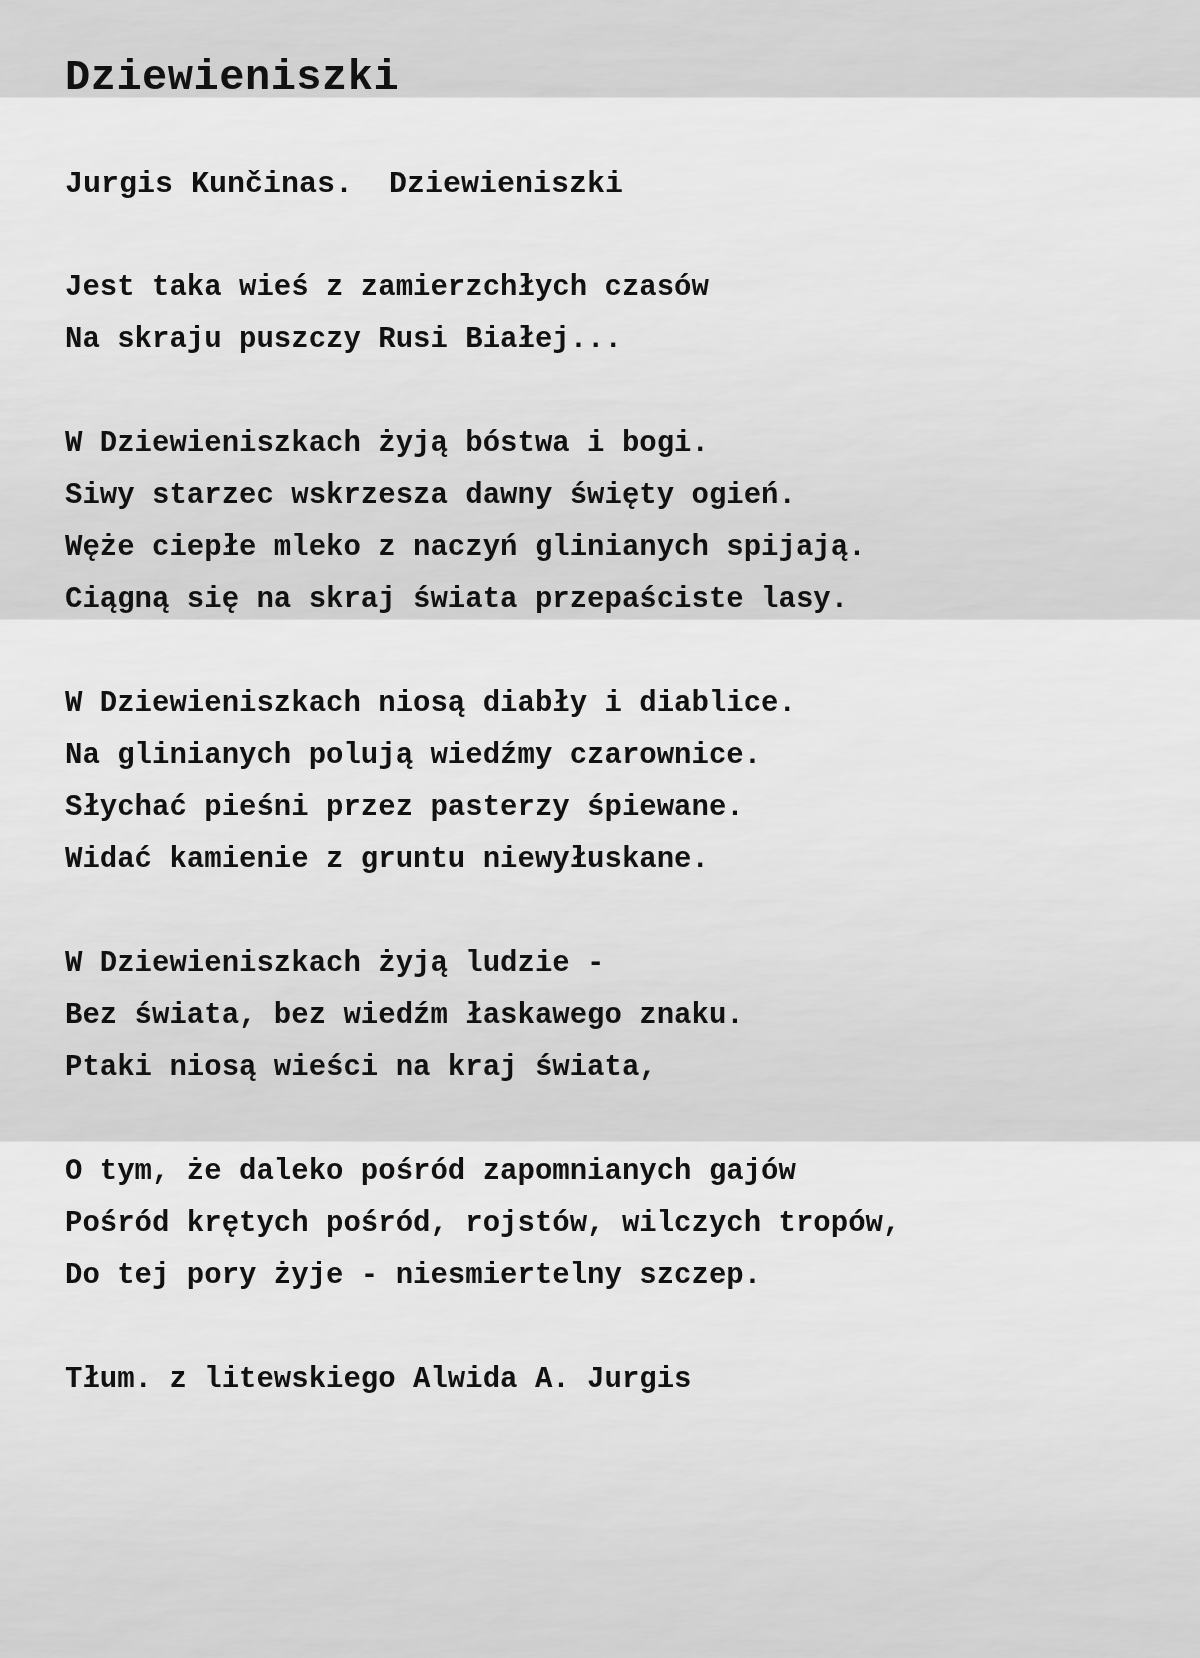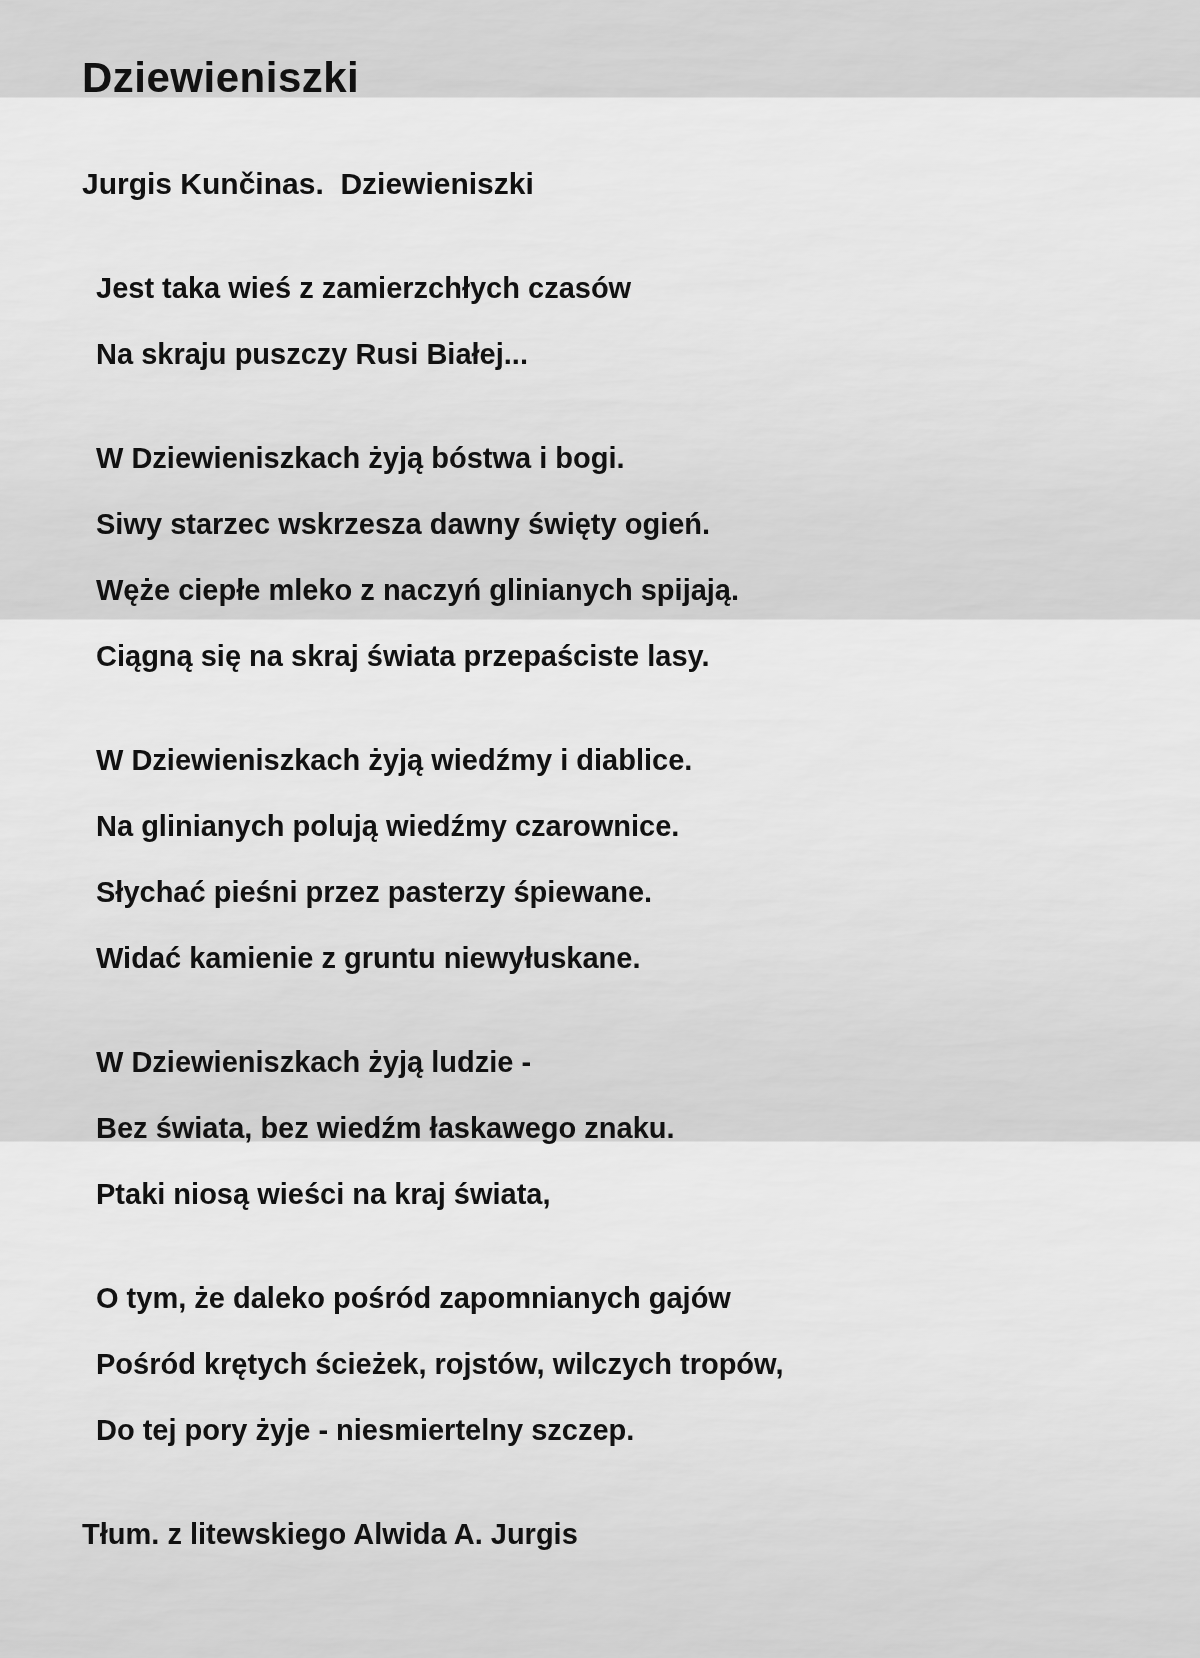--- a/index.html
+++ b/index.html
@@ -38,22 +38,23 @@
       rgba(255, 255, 255, 0.16) 320px,
       rgba(0, 0, 0, 0.01) 430px,
       rgba(0, 0, 0, 0.055) 522px
     );
   }
 
   
   .content {
     position: relative;
     z-index: 2;
-    padding: 52px 60px 0 82px;
+    padding: 52px 60px 0 65px;
     color: #111111;
+    font-family: Liberation Mono, monospace;
   }
   .poem-title {
     font-size: 42px;
     line-height: 52px;
     font-weight: 700;
     margin: 0 0 54px 0;
     letter-spacing: 0.5px;
   }
   .poem-heading {
     font-size: 30px;
@@ -62,21 +63,21 @@
     margin: 0 0 52px 0;
     white-space: pre-wrap;
   }
   .stanza {
     margin: 0 0 52px 0;
   }
   .poem-line {
     font-size: 29px;
     line-height: 52px;
     font-weight: 700;
-    margin: 14px;
+    margin: 0;
     white-space: pre-wrap;
   }
   .translator-note {
     font-size: 29px;
     line-height: 52px;
     font-weight: 700;
     margin: 0 0 52px 0;
   }
   .author-signature {
     font-size: 40px;
@@ -123,34 +124,34 @@
   </div>
 
   <div class="stanza">
     <p class="poem-line">W Dziewieniszkach żyją bóstwa i bogi.</p>
     <p class="poem-line">Siwy starzec wskrzesza dawny święty ogień.</p>
     <p class="poem-line">Węże ciepłe mleko z naczyń glinianych spijają.</p>
     <p class="poem-line">Ciągną się na skraj świata przepaściste lasy.</p>
   </div>
 
   <div class="stanza">
-    <p class="poem-line">W Dziewieniszkach żyją wiedźmy i diablice.</p>
+    <p class="poem-line">W Dziewieniszkach niosą diabły i diablice.</p>
     <p class="poem-line">Na glinianych polują wiedźmy czarownice.</p>
     <p class="poem-line">Słychać pieśni przez pasterzy śpiewane.</p>
     <p class="poem-line">Widać kamienie z gruntu niewyłuskane.</p>
   </div>
 
   <div class="stanza">
     <p class="poem-line">W Dziewieniszkach żyją ludzie -</p>
     <p class="poem-line">Bez świata, bez wiedźm łaskawego znaku.</p>
     <p class="poem-line">Ptaki niosą wieści na kraj świata,</p>
   </div>
 
   <div class="stanza">
     <p class="poem-line">O tym, że daleko pośród zapomnianych gajów</p>
-    <p class="poem-line">Pośród krętych ścieżek, rojstów, wilczych tropów,</p>
+    <p class="poem-line">Pośród krętych pośród, rojstów, wilczych tropów,</p>
     <p class="poem-line">Do tej pory żyje - niesmiertelny szczep.</p>
   </div>
 
   <p class="translator-note">Tłum. z litewskiego Alwida A. Jurgis</p>
 
 
 </div>
 
 </body></html>

